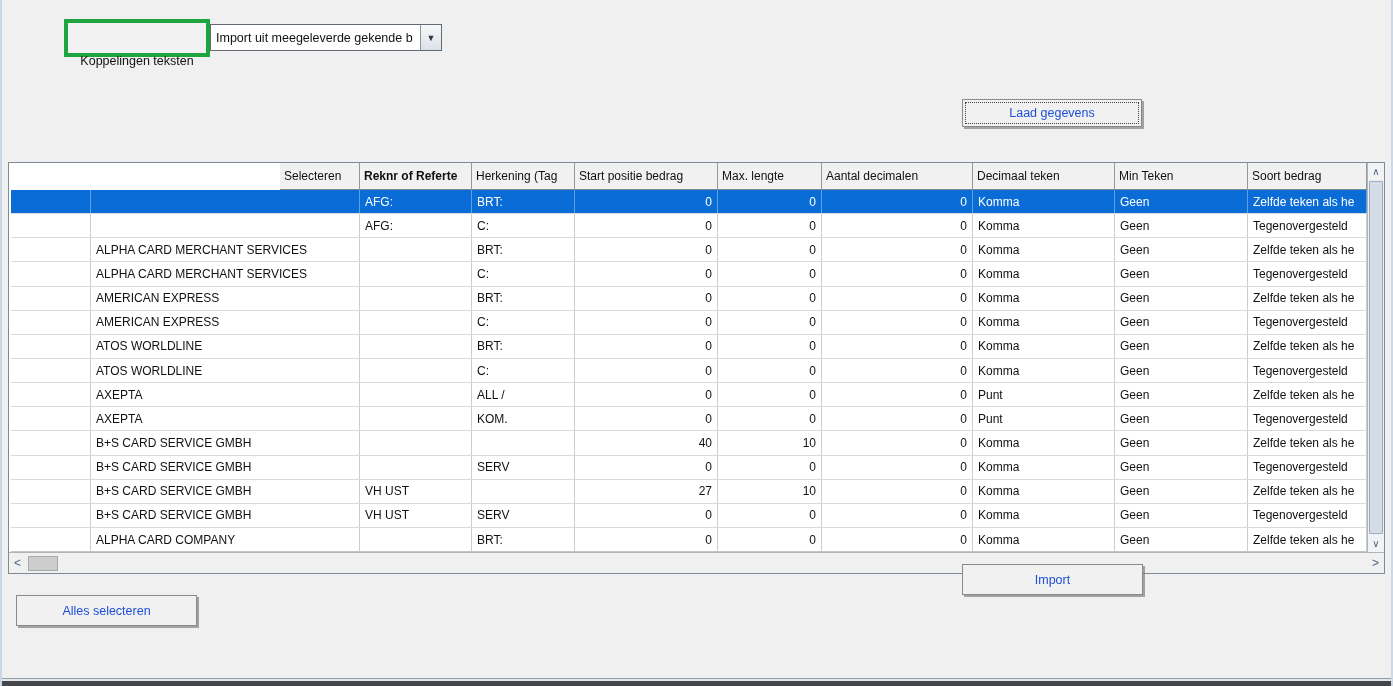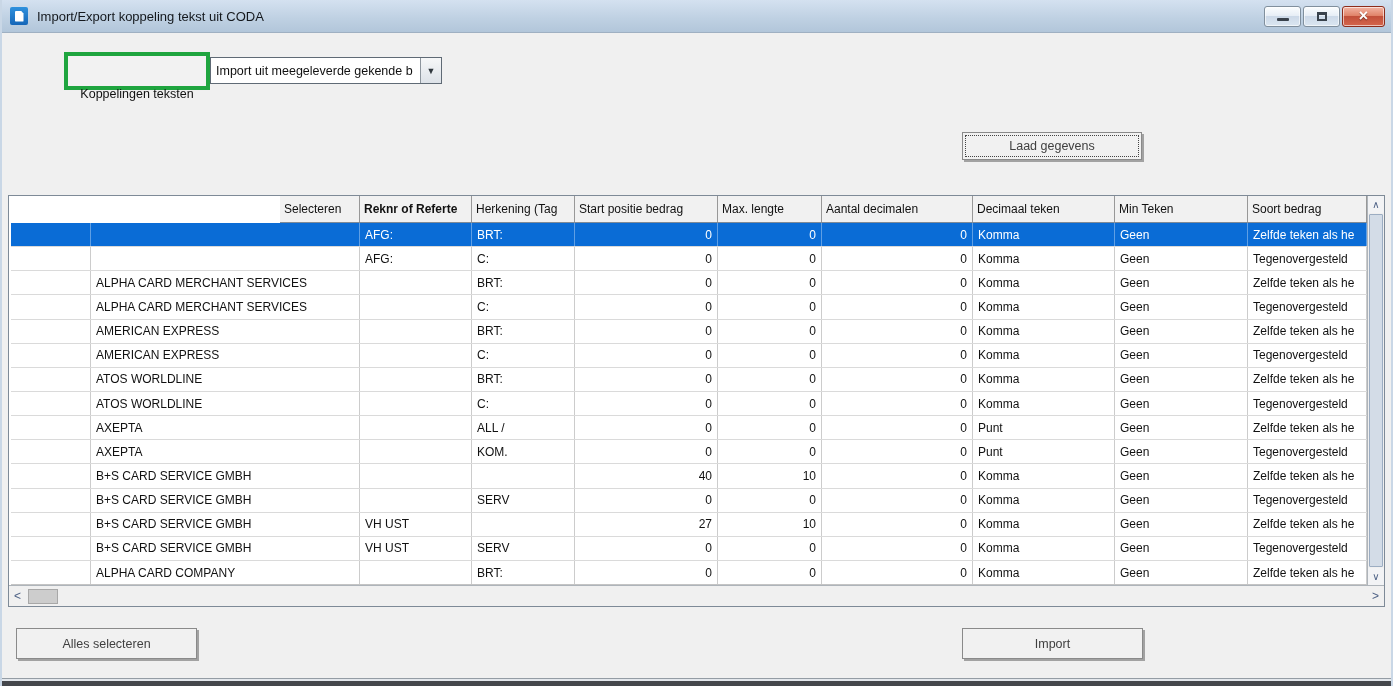--- a/index.html
+++ b/index.html
@@ -41,26 +41,26 @@
 
   .combobox { position:absolute; left:208px; top:24px; width:232px; height:27px;
     background:#fff; border:1px solid #5f6a75; display:flex; align-items:stretch; }
   .combobox .combo-value { flex:1; font-size:12.5px; color:#111; padding:0 0 0 5px;
     display:flex; align-items:center; white-space:nowrap; overflow:hidden; }
   .combobox .combo-arrow { width:21px; border-left:1px solid #8d959d;
     background:linear-gradient(#f6f7f8,#dde2e8); display:flex; align-items:center;
     justify-content:center; font-size:9px; color:#30373e; }
 
   .btn3d { position:absolute; background:#f1f1f1; border:1px solid #8a8a8a;
-    box-shadow:2px 2px 0 rgba(110,110,110,.6); font-size:12.5px; color:#404040;
+    box-shadow:2px 2px 0 rgba(110,110,110,.6); font-size:12.5px; color:#1d4ed8;
     display:flex; align-items:center; justify-content:center; cursor:default; }
   .btn-laad { left:960px; top:99px; width:180px; height:28px;
     outline:1px dotted #444; outline-offset:-4px; }
   .btn-alles { left:14px; top:595px; width:181px; height:31px; }
-  .btn-import { left:960px; top:595px; width:181px; height:31px; }
+  .btn-import { left:960px; top:564px; width:181px; height:31px; }
 
   
   .grid { position:absolute; left:6px; top:162px; width:1377px; height:412px;
     border:1px solid #7e8a97; background:#fff; display:flex; flex-direction:column; }
   .grid-main { flex:1; display:flex; min-height:0; }
   .grid-cols { flex:1; display:flex; flex-direction:column; min-width:0; overflow:hidden;align-items:flex-end; }
 
   .grid-header { height:27px; flex:0 0 27px; display:flex;
     background:#f1f1f1; border-bottom:1px solid #7e8a97; }
   .hcell { border-right:1px solid #989898; padding:0 4px; font-size:12px; color:#111;
@@ -94,37 +94,20 @@
 
   
   .bottom-edge { flex:0 0 8px; background:#e3e7ec; border-top:1px solid #949ca4;
     border-bottom:5px solid #45474c; }
 </style>
 </head>
 <body>
 
 <div class="window">
 
-  <div class="titlebar">
-    <div class="app-icon">
-      <div class="page"></div>
-    </div>
-    <div class="title-text">Import/Export koppeling tekst uit CODA</div>
-    <div class="win-controls">
-      <div class="wbtn">
-        <span class="min-glyph"></span>
-      </div>
-      <div class="wbtn">
-        <span class="max-glyph"></span>
-      </div>
-      <div class="wbtn close">
-        <span class="x-glyph">×</span>
-      </div>
-    </div>
-  </div>
 
   <div class="client">
 
     <div class="green-box">
       <span class="kop-label">Koppelingen teksten</span>
     </div>
 
     <div class="combobox">
       <span class="combo-value">Import uit meegeleverde gekende b</span>
       <span class="combo-arrow">▼</span>

